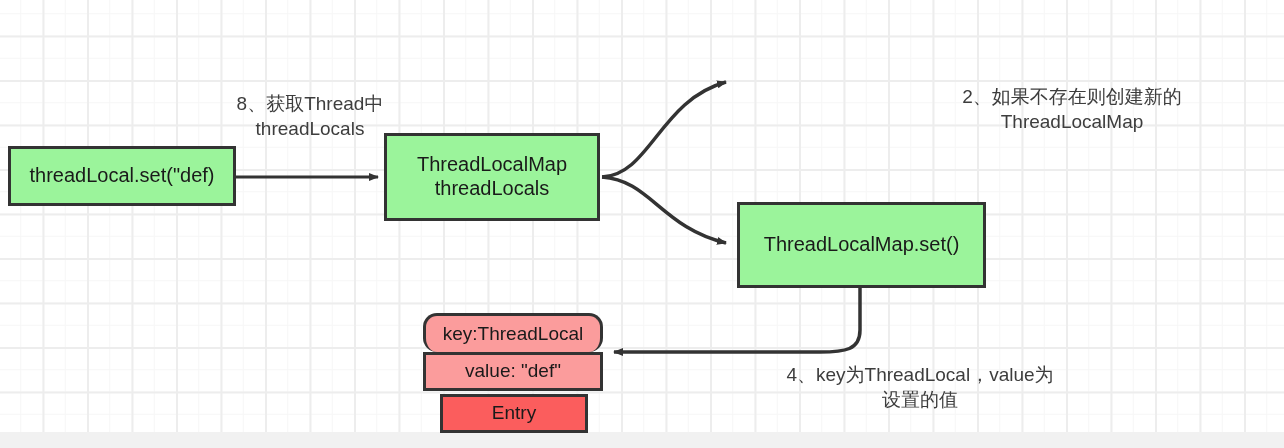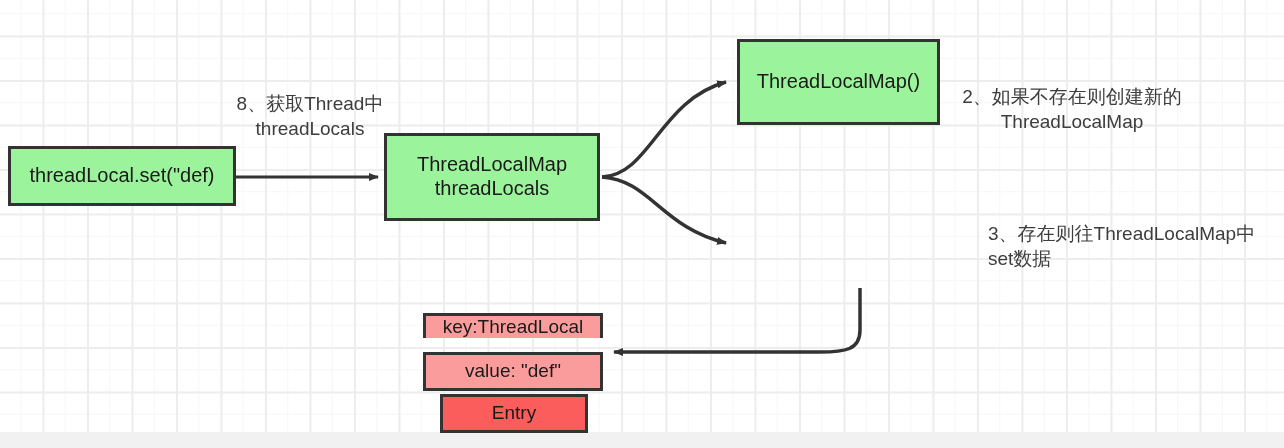--- a/index.html
+++ b/index.html
@@ -115,40 +115,40 @@
 
   <div class="node green" style="left:8px; top:146px; width:228px; height:60px;">
     <span>threadLocal.set("def)</span>
   </div>
 
   <div class="node green" style="left:384px; top:133px; width:216px; height:88px;">
     <span>ThreadLocalMap
 threadLocals</span>
   </div>
 
-  <div class="node green" style="left:737px; top:39px; width:203px; height:86px;">
-    <span>ThreadLocalMap()</span>
+
+  <div class="node green" style="left:737px; top:202px; width:249px; height:86px;">
+    <span>ThreadLocalMap.set()</span>
   </div>
 
-
-  <div class="node pink-cell" style="left:423px; top:313px; width:180px; height:25px;">
+  <div class="node pink-cell" style="left:423px; top:313px; width:180px; height:39px;border-radius:14px;">
     <span>key:ThreadLocal</span>
   </div>
 
   <div class="node pink-cell last" style="left:423px; top:352px; width:180px; height:39px;">
     <span>value: "def"</span>
   </div>
 
   <div class="node red-cell" style="left:440px; top:394px; width:148px; height:39px;">
     <span>Entry</span>
   </div>
 
   <div class="note" style="left:210px; top:92px; width:200px;">8、获取Thread中
 threadLocals</div>
 
   <div class="note" style="left:948px; top:57px; width:248px;margin-top:28px;">2、如果不存在则创建新的
 ThreadLocalMap</div>
 
-  <div class="note" style="left:988px; top:222px; width:296px; text-align:left;">3、存在则往ThreadLocalMap中
-set数据</div>
 
+  <div class="note" style="left:770px; top:363px; width:300px;">4、key为ThreadLocal，value为
+设置的值</div>
 
 </div>
 
 </body></html>

